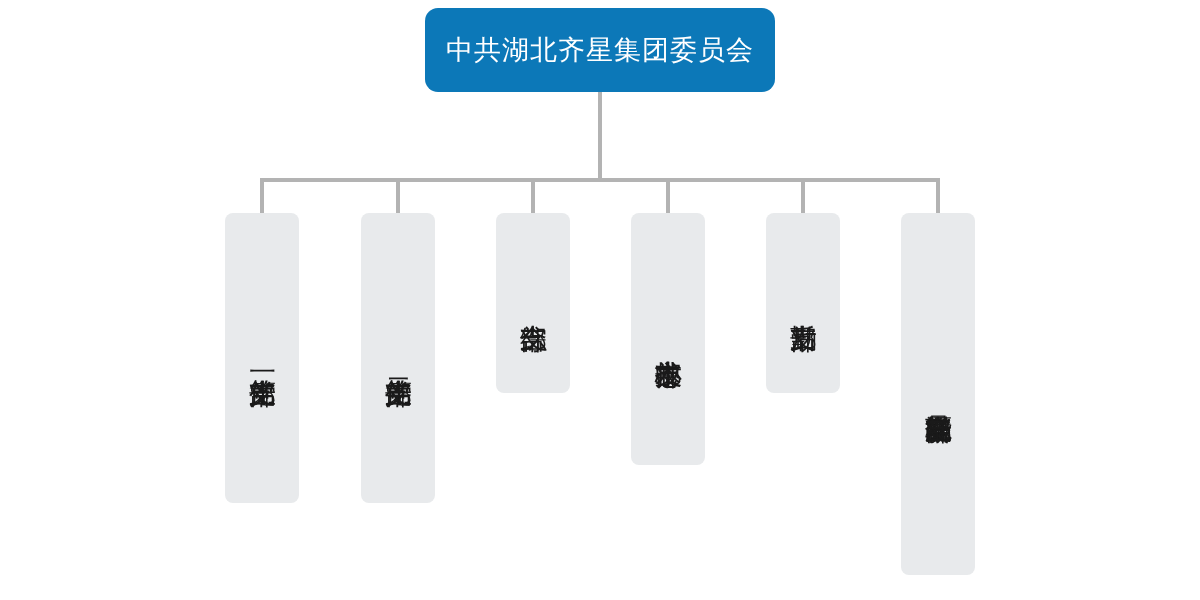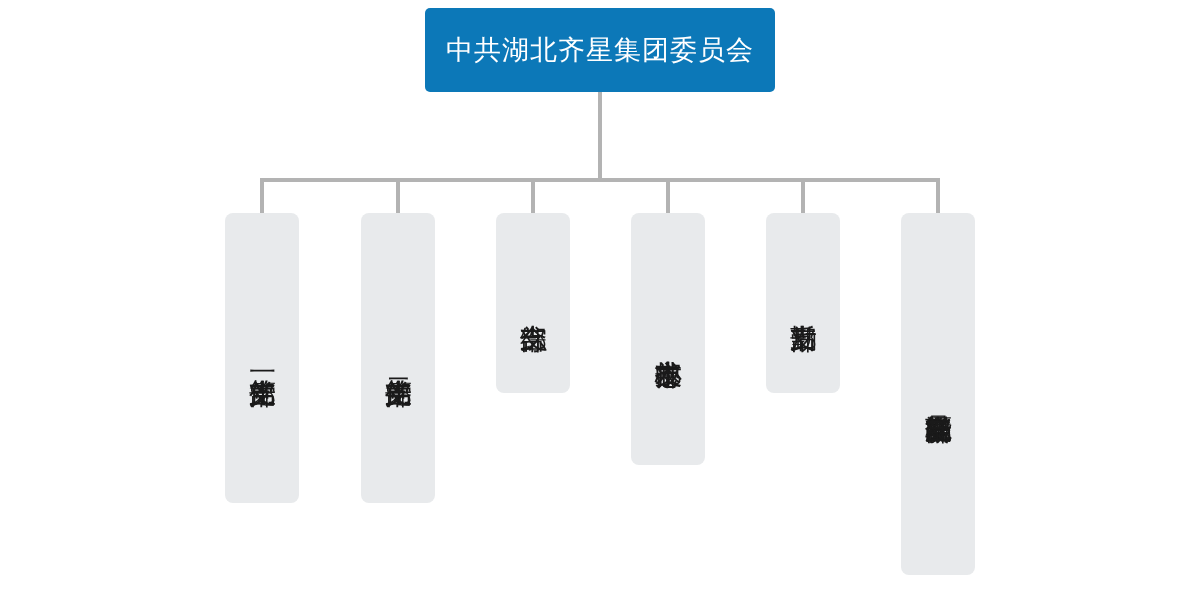--- a/index.html
+++ b/index.html
@@ -20,21 +20,21 @@
   }
 
   
   .root-node {
     position: absolute;
     left: 425px;
     top: 8px;
     width: 350px;
     height: 84px;
     background: #0c78b8;
-    border-radius: 5px;
+    border-radius: 13px;
     display: flex;
     align-items: center;
     justify-content: center;
     box-sizing: border-box;
   }
   .root-label {
     color: #ffffff;
     font-size: 27px;
     letter-spacing: 1px;
     line-height: 1;

